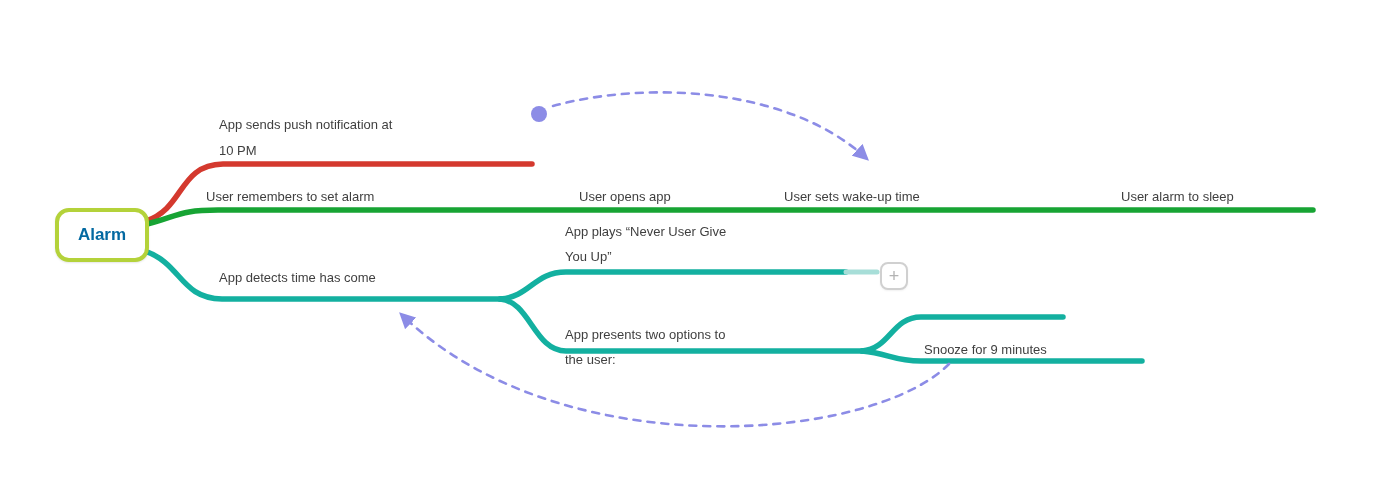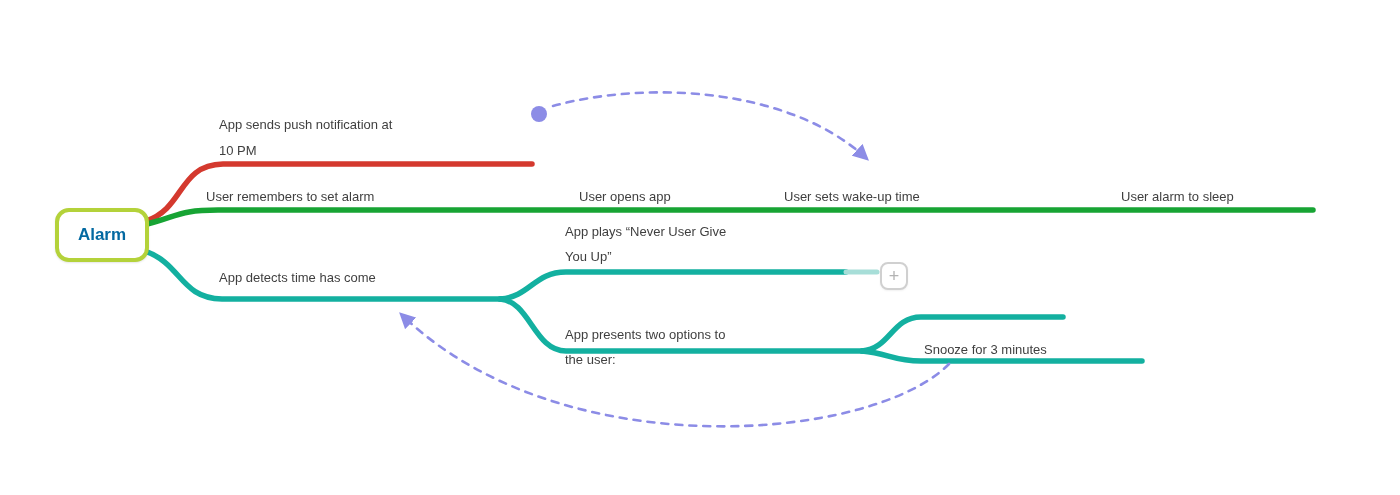--- a/index.html
+++ b/index.html
@@ -87,17 +87,17 @@
   <div class="topic" style="left:565px; top:219px;">
     <span class="line">App plays “Never User Give</span>
     <span class="line">You Up”</span>
   </div>
 
   <div class="topic" style="left:565px; top:303px;margin-top:19px;">
     <span class="line">App presents two options to</span>
     <span class="line">the user:</span>
   </div>
 
-  <div class="topic" style="left:924px; top:337px;">Snooze for 3 minutes</div>
+  <div class="topic" style="left:924px; top:337px;">Snooze for 9 minutes</div>
 
   <div class="collapse-btn">+</div>
 
 </div>
 
 </body></html>

